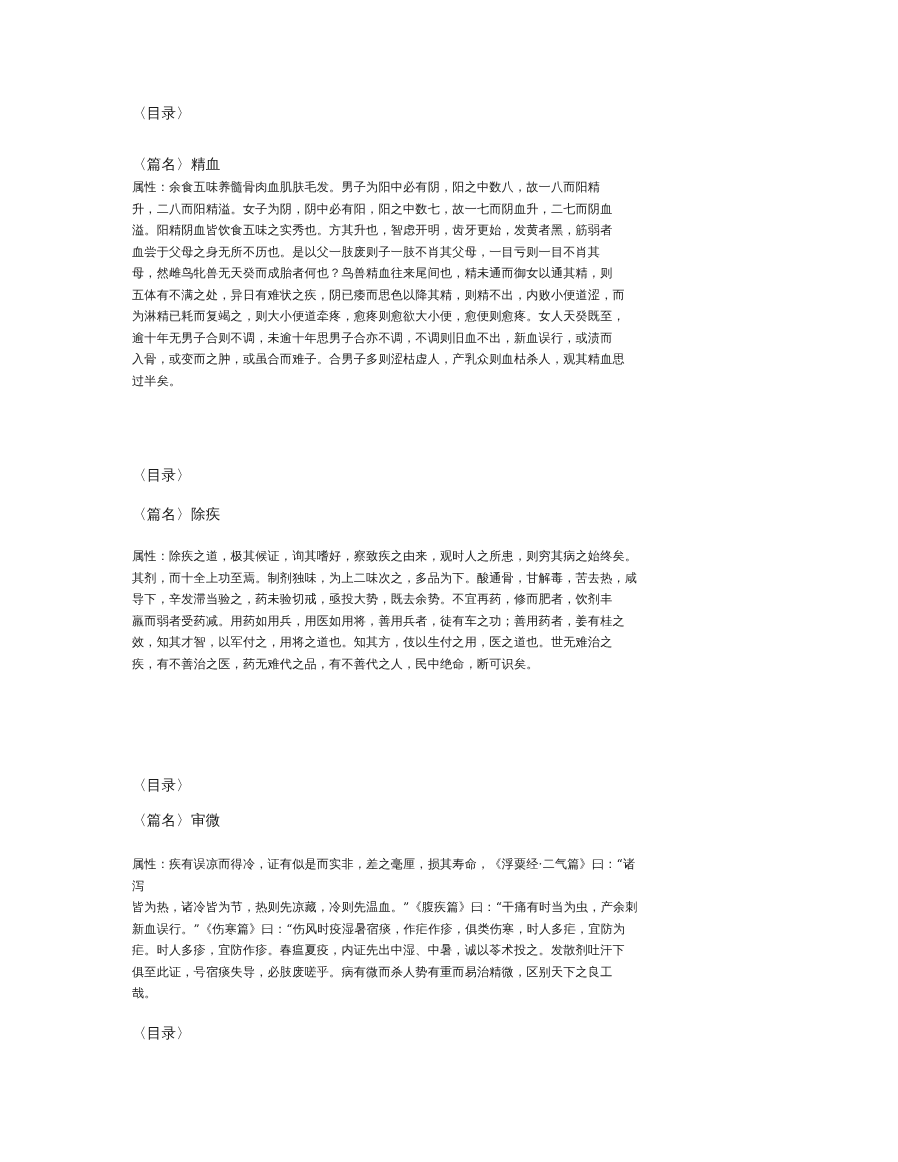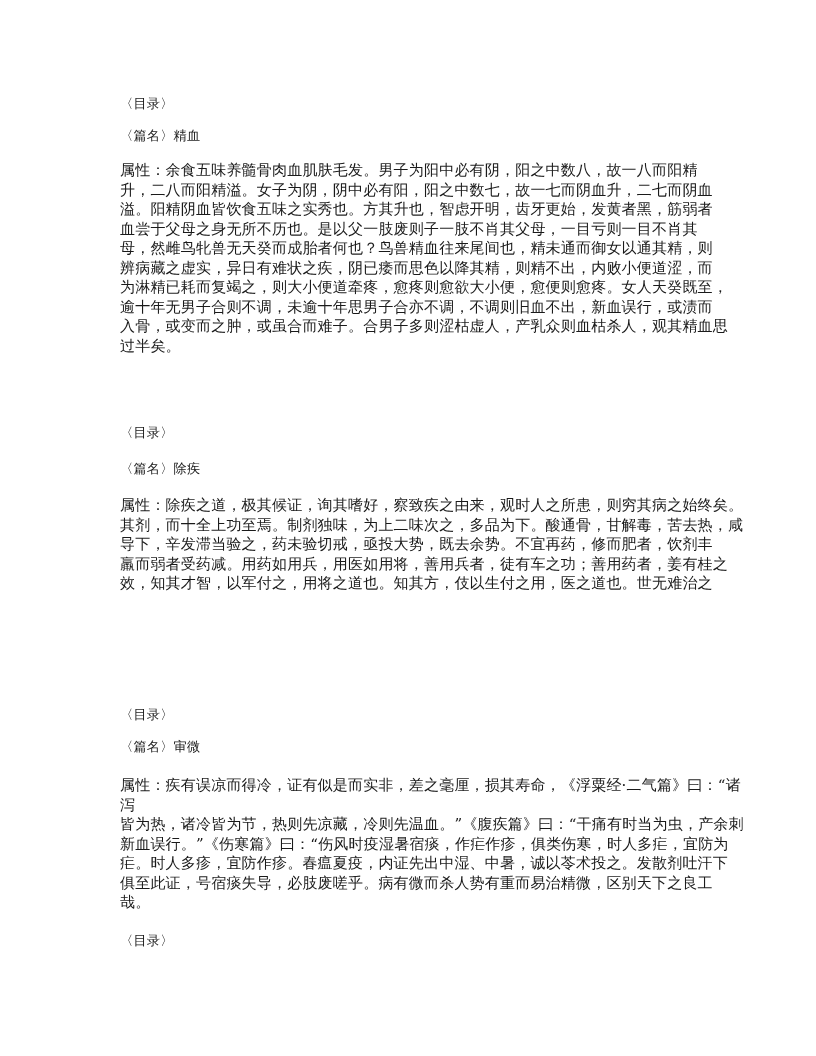--- a/index.html
+++ b/index.html
@@ -7,50 +7,51 @@
     width: 816px; height: 1056px; position: relative; overflow: hidden;
     font-family: "DejaVu Serif", "Liberation Serif", serif;
     color: #1a1a1a;
   }
   .page { position: absolute; left: 120px; top: 0; width: 585px; }
   .line {
     position: absolute; left: 0; white-space: nowrap;
     font-size: 13.2px; line-height: 19.5px; letter-spacing: 0.2px;
   }
   .para { position: absolute; left: 0; width: 585px; }
-  .para .pl { display: block; white-space: nowrap; font-size: 15px; line-height: 19.5px; height: 19.5px; letter-spacing: 0.2px; }
+  .para .pl { display: block; white-space: nowrap; font-size: 11px; line-height: 19.5px; height: 19.5px; letter-spacing: 0.2px; }
 </style>
 </head>
 <body>
 
 <div class="page">
 
   <div class="line" style="top:94px">〈目录〉</div>
-  <div class="line" style="top:126px">〈篇名〉精血</div>
+  <div class="line" style="top:141px">〈篇名〉精血</div>
   <div class="para" style="top:161px">
     <span class="pl">属性：余食五味养髓骨肉血肌肤毛发。男子为阳中必有阴，阳之中数八，故一八而阳精</span>
     <span class="pl">升，二八而阳精溢。女子为阴，阴中必有阳，阳之中数七，故一七而阴血升，二七而阴血</span>
     <span class="pl">溢。阳精阴血皆饮食五味之实秀也。方其升也，智虑开明，齿牙更始，发黄者黑，筋弱者</span>
     <span class="pl">血尝于父母之身无所不历也。是以父一肢废则子一肢不肖其父母，一目亏则一目不肖其</span>
     <span class="pl">母，然雌鸟牝兽无天癸而成胎者何也？鸟兽精血往来尾间也，精未通而御女以通其精，则</span>
-    <span class="pl">辨病藏之虚实，异日有难状之疾，阴已痿而思色以降其精，则精不出，内败小便道涩，而</span>
+    <span class="pl">五体有不满之处，异日有难状之疾，阴已痿而思色以降其精，则精不出，内败小便道涩，而</span>
     <span class="pl">为淋精已耗而复竭之，则大小便道牵疼，愈疼则愈欲大小便，愈便则愈疼。女人天癸既至，</span>
     <span class="pl">逾十年无男子合则不调，未逾十年思男子合亦不调，不调则旧血不出，新血误行，或渍而</span>
     <span class="pl">入骨，或变而之肿，或虽合而难子。合男子多则涩枯虚人，产乳众则血枯杀人，观其精血思</span>
     <span class="pl">过半矣。</span>
   </div>
 
   <div class="line" style="top:423px">〈目录〉</div>
   <div class="line" style="top:459px">〈篇名〉除疾</div>
   <div class="para" style="top:496px">
     <span class="pl">属性：除疾之道，极其候证，询其嗜好，察致疾之由来，观时人之所患，则穷其病之始终矣。</span>
     <span class="pl">其剂，而十全上功至焉。制剂独味，为上二味次之，多品为下。酸通骨，甘解毒，苦去热，咸</span>
     <span class="pl">导下，辛发滞当验之，药未验切戒，亟投大势，既去余势。不宜再药，修而肥者，饮剂丰</span>
     <span class="pl">羸而弱者受药减。用药如用兵，用医如用将，善用兵者，徒有车之功；善用药者，姜有桂之</span>
     <span class="pl">效，知其才智，以军付之，用将之道也。知其方，伎以生付之用，医之道也。世无难治之</span>
+    <span class="pl">疾，有不善治之医，药无难代之品，有不善代之人，民中绝命，断可识矣。</span>
   </div>
 
   <div class="line" style="top:705px">〈目录〉</div>
   <div class="line" style="top:737px">〈篇名〉审微</div>
   <div class="para" style="top:776px">
     <span class="pl">属性：疾有误凉而得冷，证有似是而实非，差之毫厘，损其寿命，《浮粟经·二气篇》曰：“诸</span>
     <span class="pl">泻</span>
     <span class="pl">皆为热，诸冷皆为节，热则先凉藏，冷则先温血。”《腹疾篇》曰：“干痛有时当为虫，产余刺</span>
     <span class="pl">新血误行。”《伤寒篇》曰：“伤风时疫湿暑宿痰，作疟作疹，俱类伤寒，时人多疟，宜防为</span>
     <span class="pl">疟。时人多疹，宜防作疹。春瘟夏疫，内证先出中湿、中暑，诚以苓术投之。发散剂吐汗下</span>

